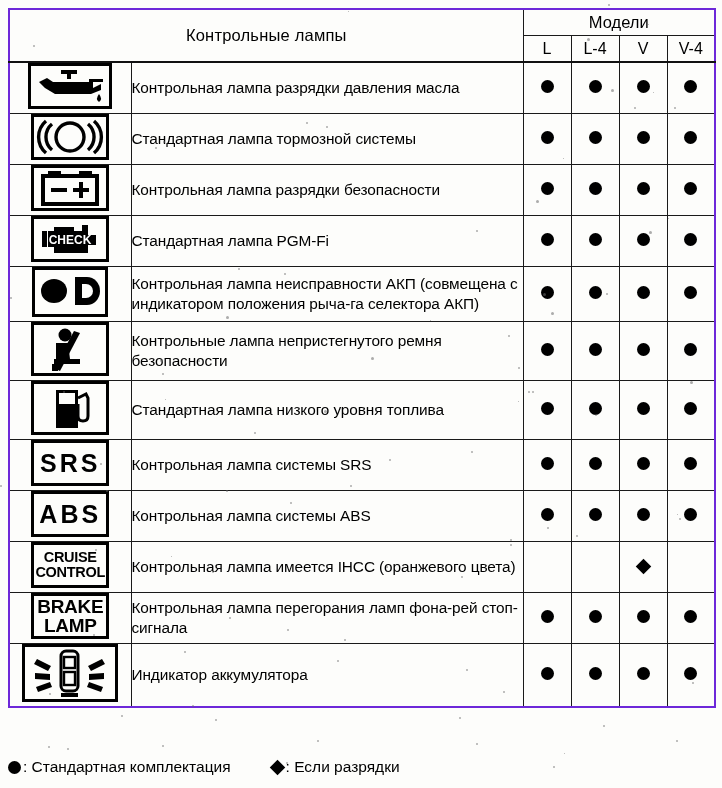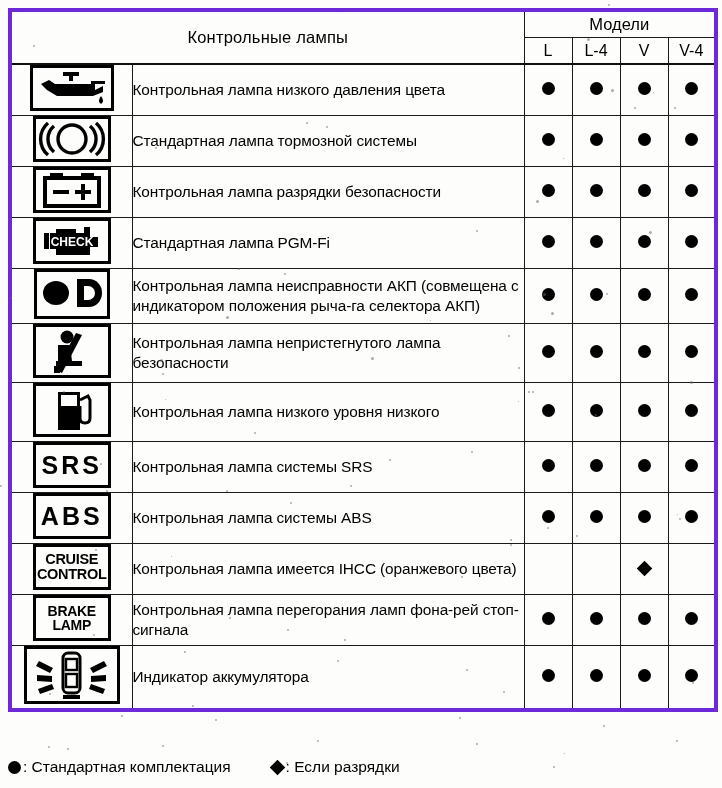--- a/index.html
+++ b/index.html
@@ -33,21 +33,21 @@
     background: #fdfdfb;
   }
   table.spec td, table.spec th {
     border: 1px solid #1a1a1a;
     padding: 0;
     vertical-align: middle;
     font-weight: normal;
   }
   
   table.spec {
-    border: 4px solid #6d28d9;
+    border: 2px solid #6d28d9;
   }
 
   col.c-icon  { width: 122px; }
   col.c-desc  { width: 392px; }
   col.c-m     { width: 48px; }
 
   
   .hdr-main {
     text-align: center;
     font-size: 16.5px;
@@ -120,21 +120,21 @@
     position: absolute;
     left: 0; right: 0; top: 50%;
     transform: translateY(-50%);
     text-align: center;
     font-weight: bold;
     line-height: 1;
     font-family: "Liberation Sans", "DejaVu Sans", sans-serif;
   }
   .txt.big   { font-size: 25px; letter-spacing: 3px; }
   .txt.two   { font-size: 14.5px; line-height: 1.05; letter-spacing: -0.3px; }
-  .txt.two2  { font-size: 14px; line-height: 1.0; letter-spacing: -0.3px; }
+  .txt.two2  { font-size: 19px; line-height: 1.0; letter-spacing: -0.3px; }
 
   svg.glyph { display: block; }
 
   
   .legend {
     position: absolute;
     left: 8px;
     top: 758px;
     font-size: 15.5px;
     white-space: nowrap;
@@ -187,21 +187,21 @@
         <tr>
           <td class="icon-cell"><span class="ibox sz-a"><svg class="glyph" width="78" height="40" viewBox="0 0 78 40">
                 <g fill="#000">
                   <rect x="30" y="4" width="16" height="4"></rect>
                   <rect x="36" y="6" width="4" height="7"></rect>
                   <path d="M8 16 L16 12 L22 16 L62 16 L62 22 L70 18 L70 24 L60 28 L24 28 L14 22 Z"></path>
                   <path d="M58 13 L72 13 L72 16 L58 16 Z"></path>
                   <path d="M68 28 q4 5 0 8 q-4 -3 0 -8 Z"></path>
                 </g>
               </svg></span></td>
-          <td class="desc-cell">Контрольная лампа низкого давления цвета</td>
+          <td class="desc-cell">Контрольная лампа разрядки давления масла</td>
           <td class="mark-cell"><span class="dot"></span></td>
           <td class="mark-cell"><span class="dot"></span></td>
           <td class="mark-cell"><span class="dot"></span></td>
           <td class="mark-cell"><span class="dot"></span></td>
         </tr>
         <tr>
           <td class="icon-cell"><span class="ibox sz-b"><svg class="glyph" width="72" height="40" viewBox="0 0 72 40">
                 <g fill="none" stroke="#000" stroke-width="3.4">
                   <ellipse cx="36" cy="20" rx="14" ry="14"></ellipse>
                   <path d="M18 7 A17 17 0 0 0 18 33"></path>
@@ -264,35 +264,35 @@
         <tr>
           <td class="icon-cell"><span class="ibox sz-tall"><svg class="glyph" width="70" height="48" viewBox="0 0 70 48">
                 <g fill="#000">
                   <circle cx="31" cy="10" r="6.5"></circle>
                   <path d="M22 18 L34 18 L36 34 L22 34 Z"></path>
                   <path d="M20 34 L46 34 L46 39 L20 39 Z"></path>
                   <path d="M18 39 L24 39 L24 46 L18 46 Z"></path>
                   <path d="M40 6 L46 8 L26 46 L20 43 Z"></path>
                 </g>
               </svg></span></td>
-          <td class="desc-cell">Контрольная лампа непристегнутого лампа безопасности</td>
+          <td class="desc-cell">Контрольные лампа непристегнутого ремня безопасности</td>
           <td class="mark-cell"><span class="dot"></span></td>
           <td class="mark-cell"><span class="dot"></span></td>
           <td class="mark-cell"><span class="dot"></span></td>
           <td class="mark-cell"><span class="dot"></span></td>
         </tr>
         <tr>
           <td class="icon-cell"><span class="ibox sz-tall"><svg class="glyph" width="70" height="48" viewBox="0 0 70 48">
                 <g fill="#000">
                   <rect x="22" y="6" width="22" height="38"></rect>
                   <rect x="25" y="9" width="16" height="11" fill="#fdfdfb"></rect>
                   <path d="M44 14 L52 10 L54 14 L54 32 q0 5 -5 5 q-5 0 -5 -5 L44 20" fill="none" stroke="#000" stroke-width="3"></path>
                 </g>
               </svg></span></td>
-          <td class="desc-cell">Контрольная лампа низкого уровня низкого</td>
+          <td class="desc-cell">Стандартная лампа низкого уровня топлива</td>
           <td class="mark-cell"><span class="dot"></span></td>
           <td class="mark-cell"><span class="dot"></span></td>
           <td class="mark-cell"><span class="dot"></span></td>
           <td class="mark-cell"><span class="dot"></span></td>
         </tr>
         <tr>
           <td class="icon-cell"><span class="ibox sz-b"><span class="txt big">SRS</span></span></td>
           <td class="desc-cell">Контрольная лампа системы SRS</td>
           <td class="mark-cell"><span class="dot"></span></td>
           <td class="mark-cell"><span class="dot"></span></td>

